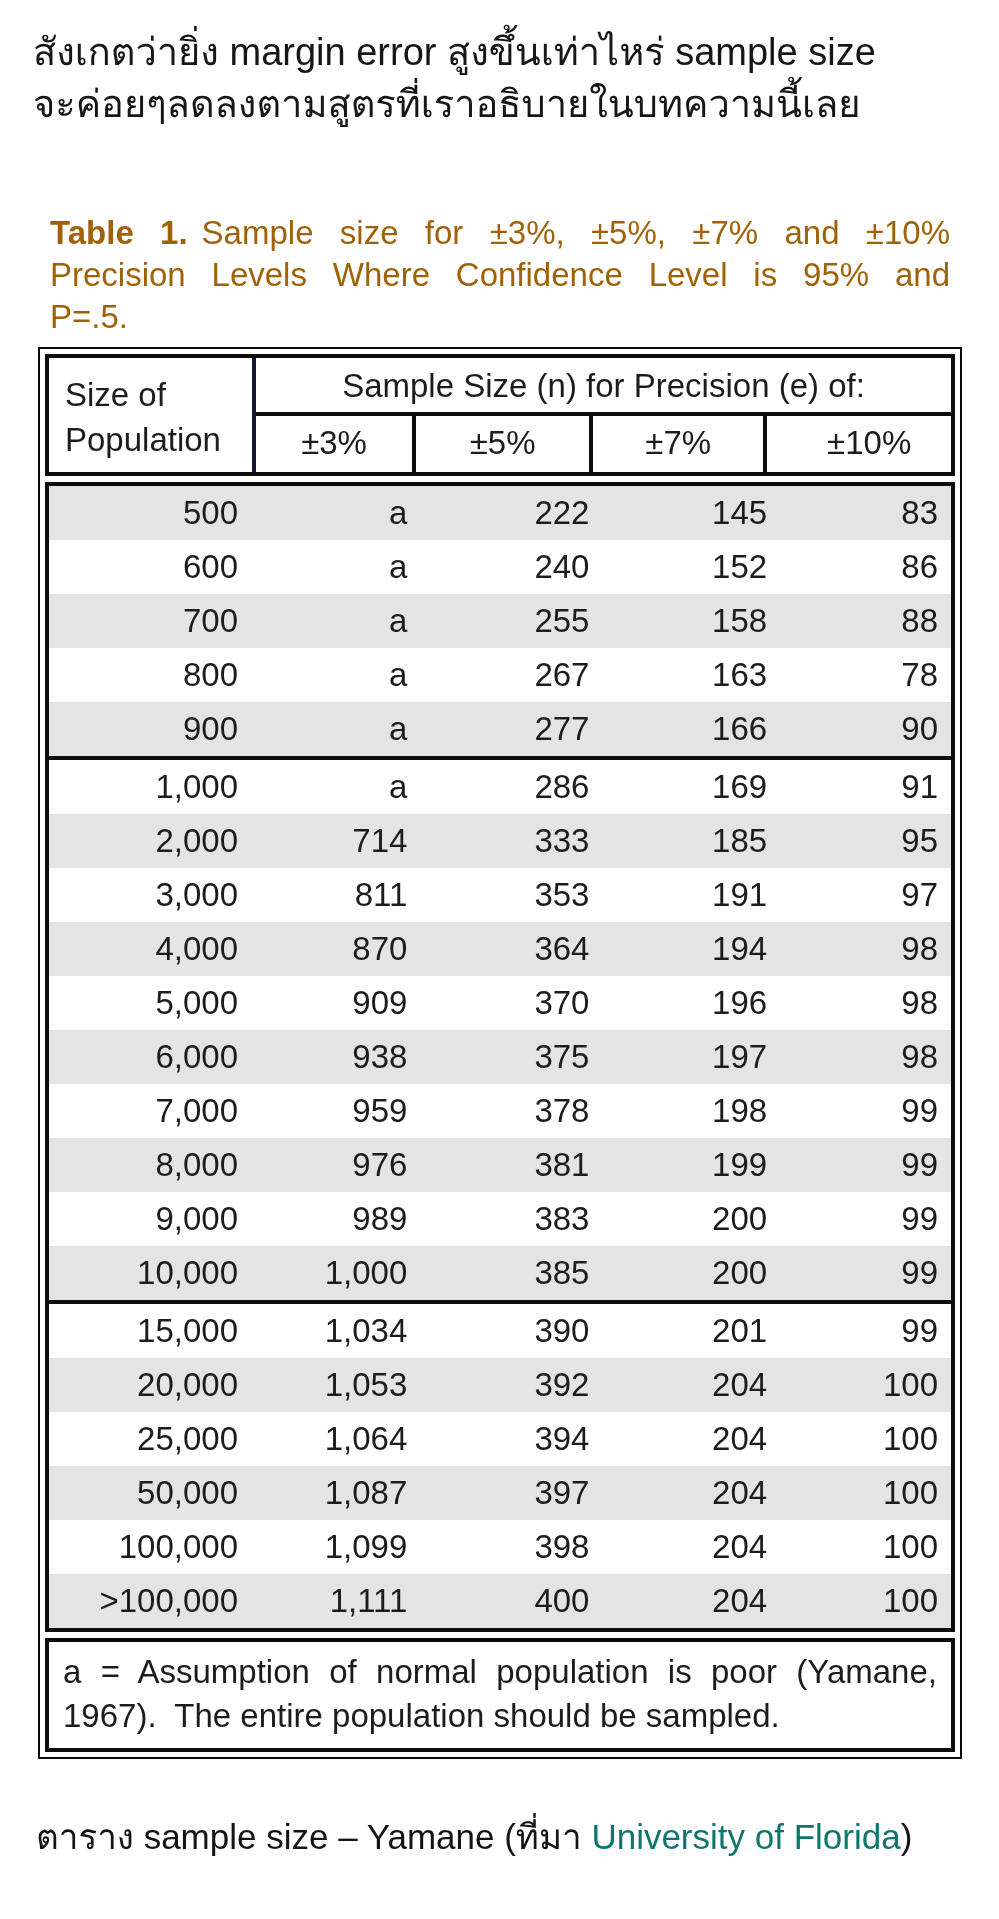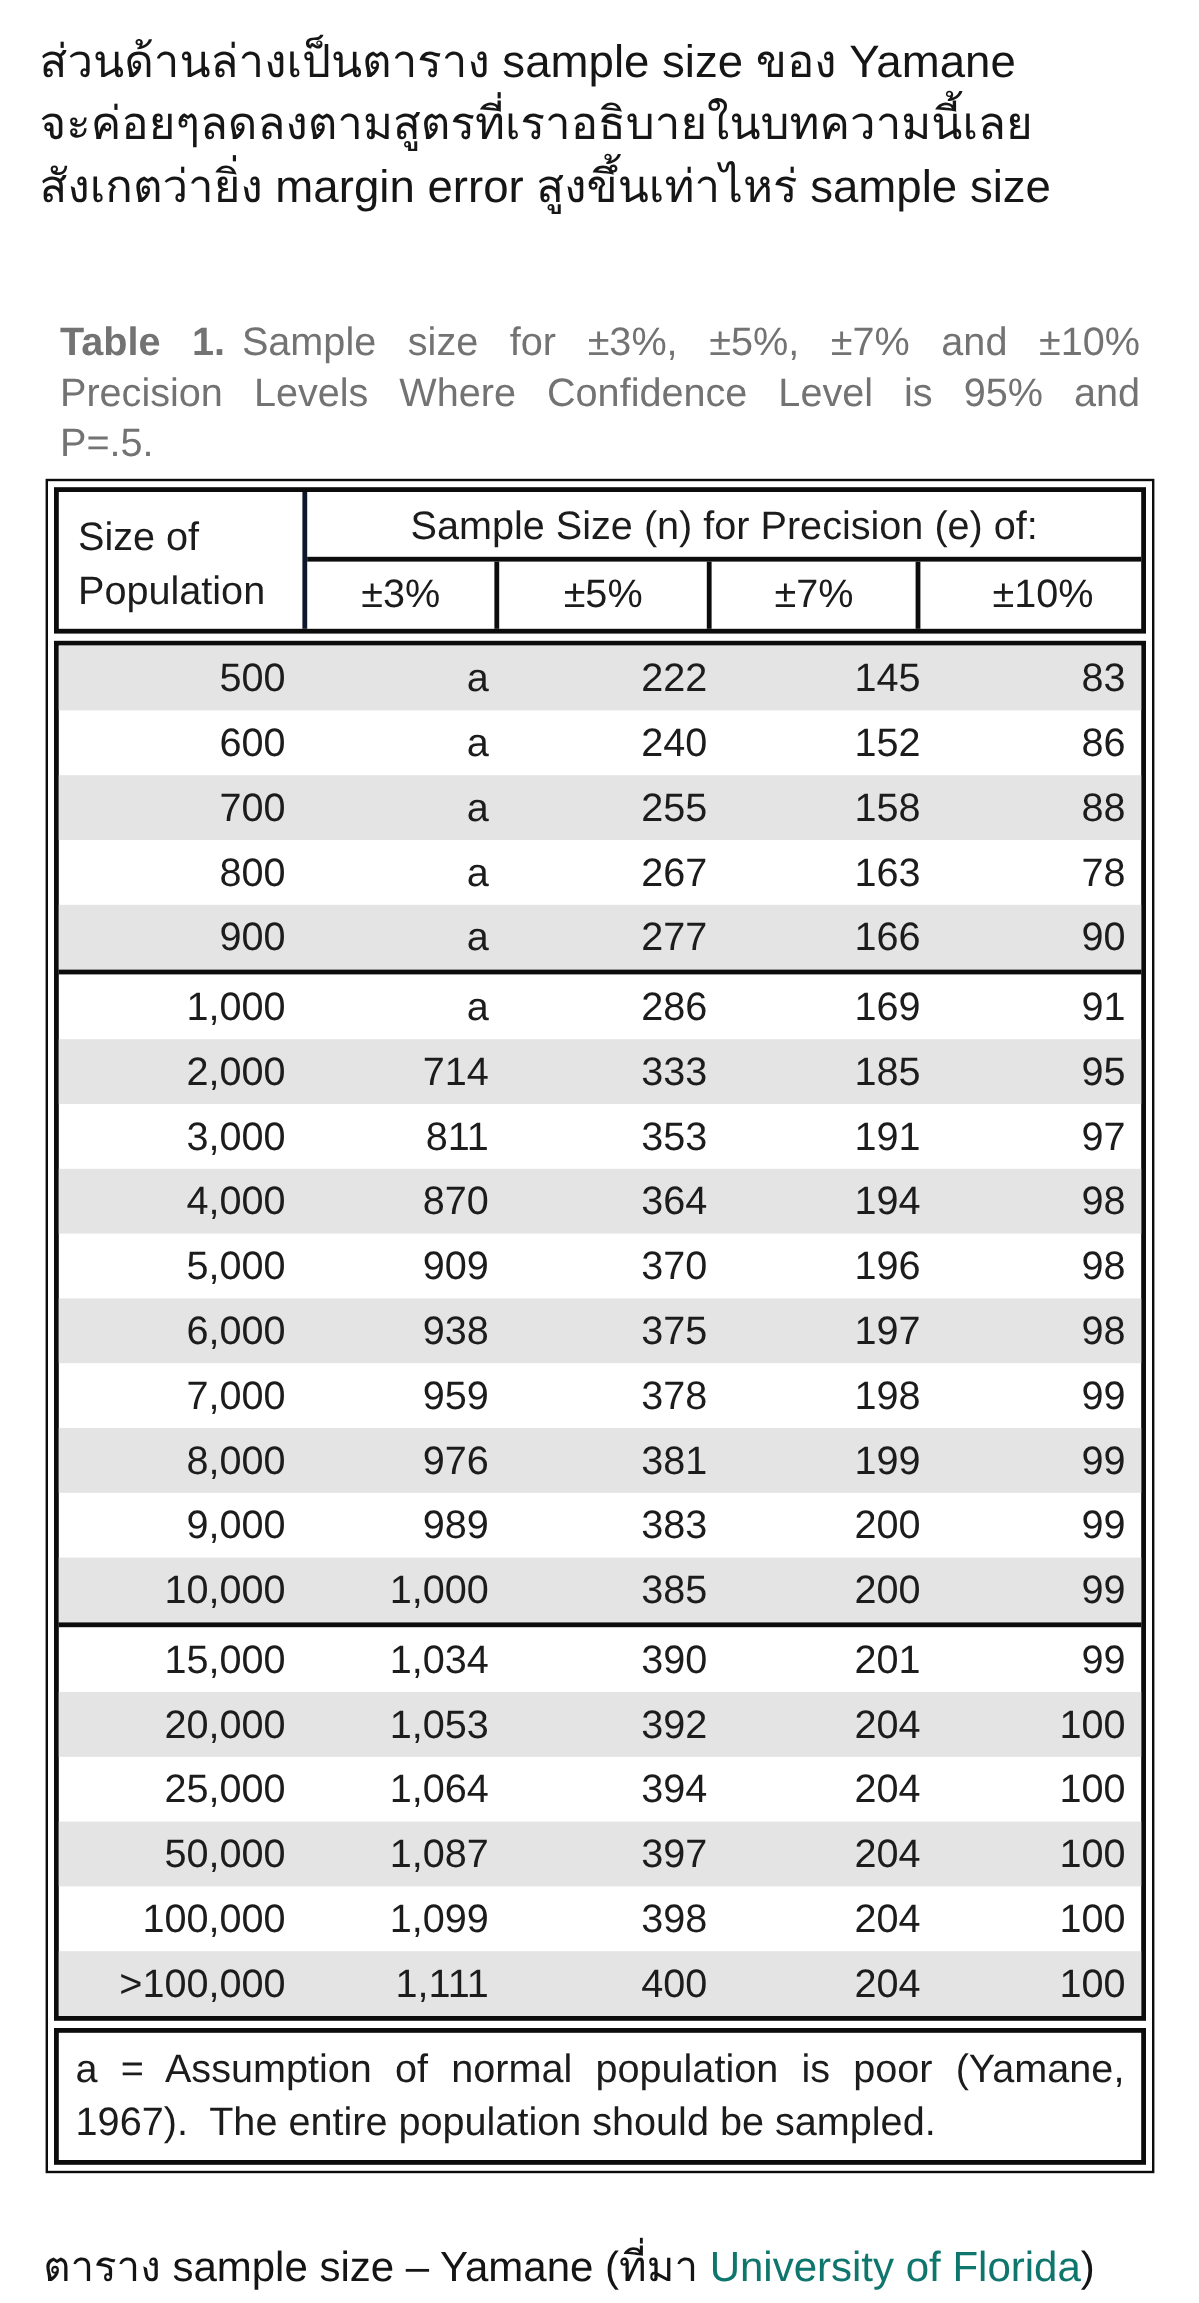--- a/index.html
+++ b/index.html
@@ -19,21 +19,21 @@
     font-size: 38px;
     line-height: 52px;
     color: #161616;
   }
 
   
   .table-title {
     margin: 82px 49px 0 50px;
     font-size: 33px;
     line-height: 42px;
-    color: #737373;
+    color: #a16207;
   }
   .table-title .jline { text-align: justify; text-align-last: justify; }
   .table-title .lastline { text-align: left; }
   .title-bold { font-weight: bold; margin-right: 14px; }
 
   
   .outer-box {
     margin: 9px 37px 0 38px;
     width: 924px;
     border: 2px solid #0c0c0c;
@@ -107,23 +107,22 @@
   .caption a {
     color: #0f766e;
     text-underline-offset: 6px;
     cursor: pointer;
   }
 </style>
 </head>
 <body>
 
 <div class="intro">
-  <div>ส่วนด้านล่างเป็นตาราง sample size ของ Yamane</div>
+  <div>สังเกตว่ายิ่ง margin error สูงขึ้นเท่าไหร่ sample size</div>
   <div>จะค่อยๆลดลงตามสูตรที่เราอธิบายในบทความนี้เลย</div>
-  <div>สังเกตว่ายิ่ง margin error สูงขึ้นเท่าไหร่ sample size</div>
 </div>
 
 <div class="table-title">
   <div class="jline"><span class="title-bold">Table 1.</span><span>Sample size for ±3%, ±5%, ±7% and ±10%</span></div>
   <div class="jline">Precision Levels Where Confidence Level is 95% and</div>
   <div class="lastline">P=.5.</div>
 </div>
 
 <div class="outer-box">
 

